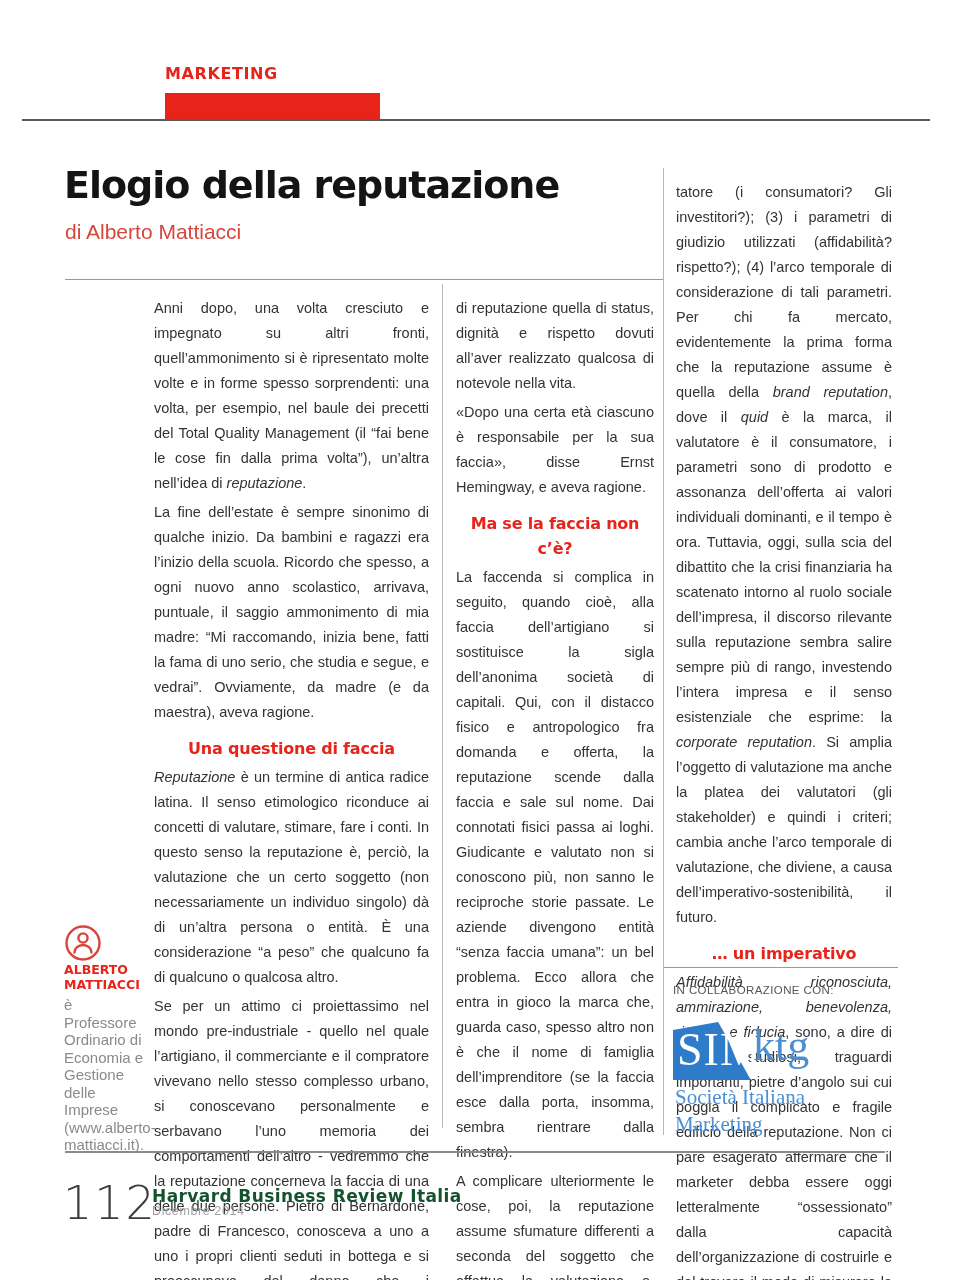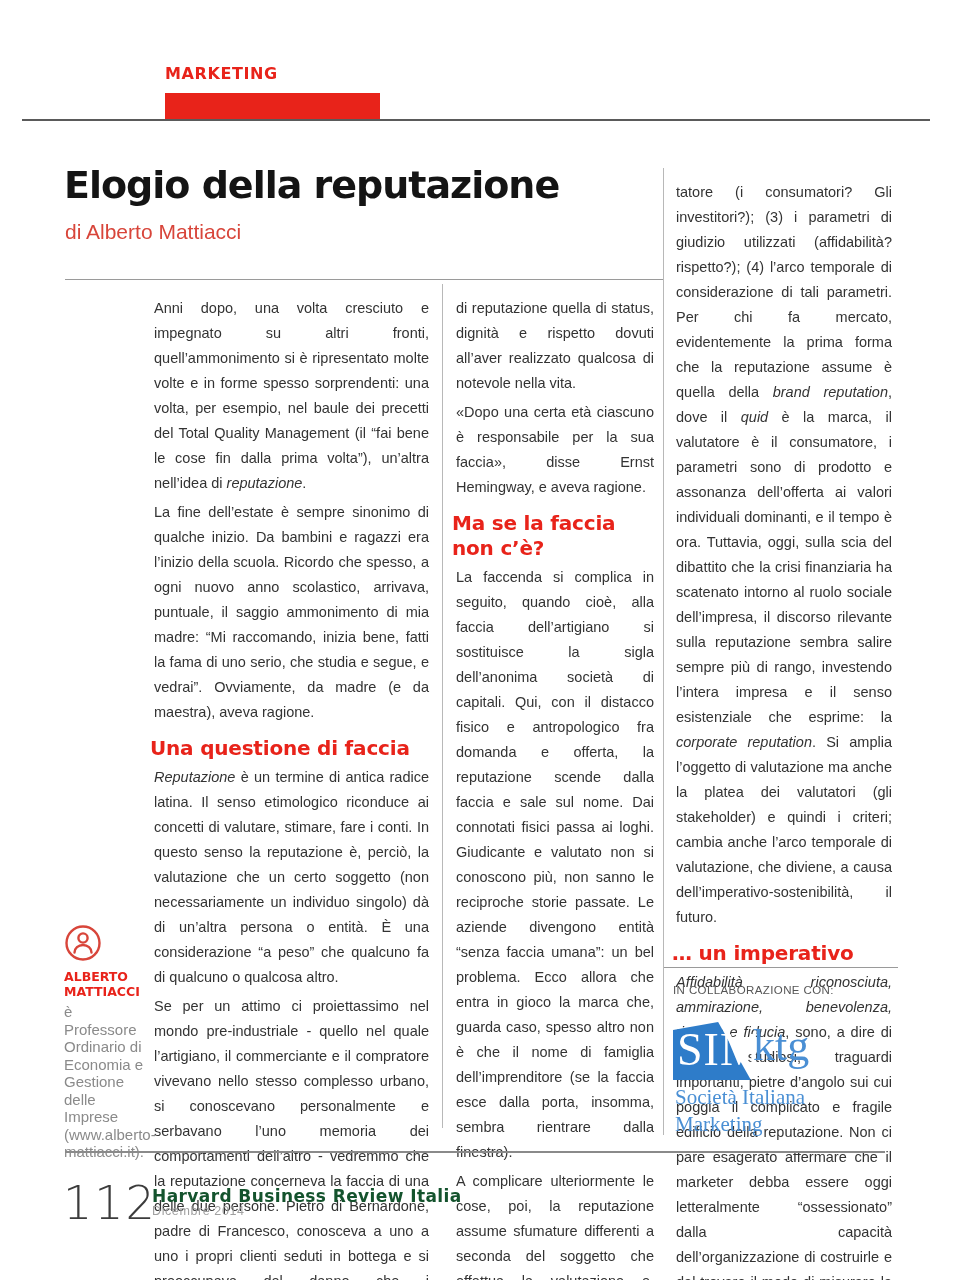--- a/index.html
+++ b/index.html
@@ -33,38 +33,38 @@
     position: absolute; left: 65px; top: 220px;
     font-size: 21px; color: #d8453a;
   }
   .byline-rule { position: absolute; left: 65px; top: 279px; width: 598px; height: 1px; background: #9a9a9a; }
 
   
   .col { position: absolute; font-size: 14.5px; line-height: 25px; color: #333333; }
   .col p { margin: 4px; text-align: justify; }
   .col h2 {
     margin: 11px 0 4px 0;
-    font-size: 20px; font-weight: bold; letter-spacing: -0.2px;
-    color: #e8231a; text-align: left;
+    font-size: 16px; font-weight: bold; letter-spacing: -0.2px;
+    color: #e8231a; text-align: center;
     font-family: "DejaVu Sans", sans-serif;
   }
   .col em { font-style: italic; }
   .col-1 { left: 150px; top: 292px; width: 283px; }
   .col-2 { left: 452px; top: 292px; width: 206px; }
   .col-3 { left: 672px; top: 176px; width: 224px; }
 
   .vdivider { position: absolute; width: 1px; background: #b8b8b8; }
   .vdivider-1 { left: 442px; top: 284px; height: 844px; }
   .vdivider-2 { left: 663px; top: 168px; height: 967px; }
 
   
   .author { position: absolute; left: 64px; top: 924px; width: 82px; }
   .author-icon { width: 38px; height: 38px; display: block; }
   .author-name {
-    margin-top: 7px;
+    margin-top: 0;
     font-size: 12.5px; font-weight: bold; line-height: 15px;
     color: #e8231a; font-family: "DejaVu Sans", sans-serif;
   }
   .author-bio { margin-top: 4px; font-size: 15px; line-height: 17.5px; color: #8a8a8a; }
 
   
   .collab-rule { position: absolute; left: 664px; top: 967px; width: 234px; height: 1px; background: #9a9a9a; }
   .collab-label { position: absolute; left: 673px; top: 984px; font-size: 11.5px; letter-spacing: 0.4px; color: #555555; text-align: center; }
   .logo { position: absolute; left: 673px; top: 1018px; width: 230px; height: 120px; font-family: "Liberation Serif", serif; }
   .logo-shape {

